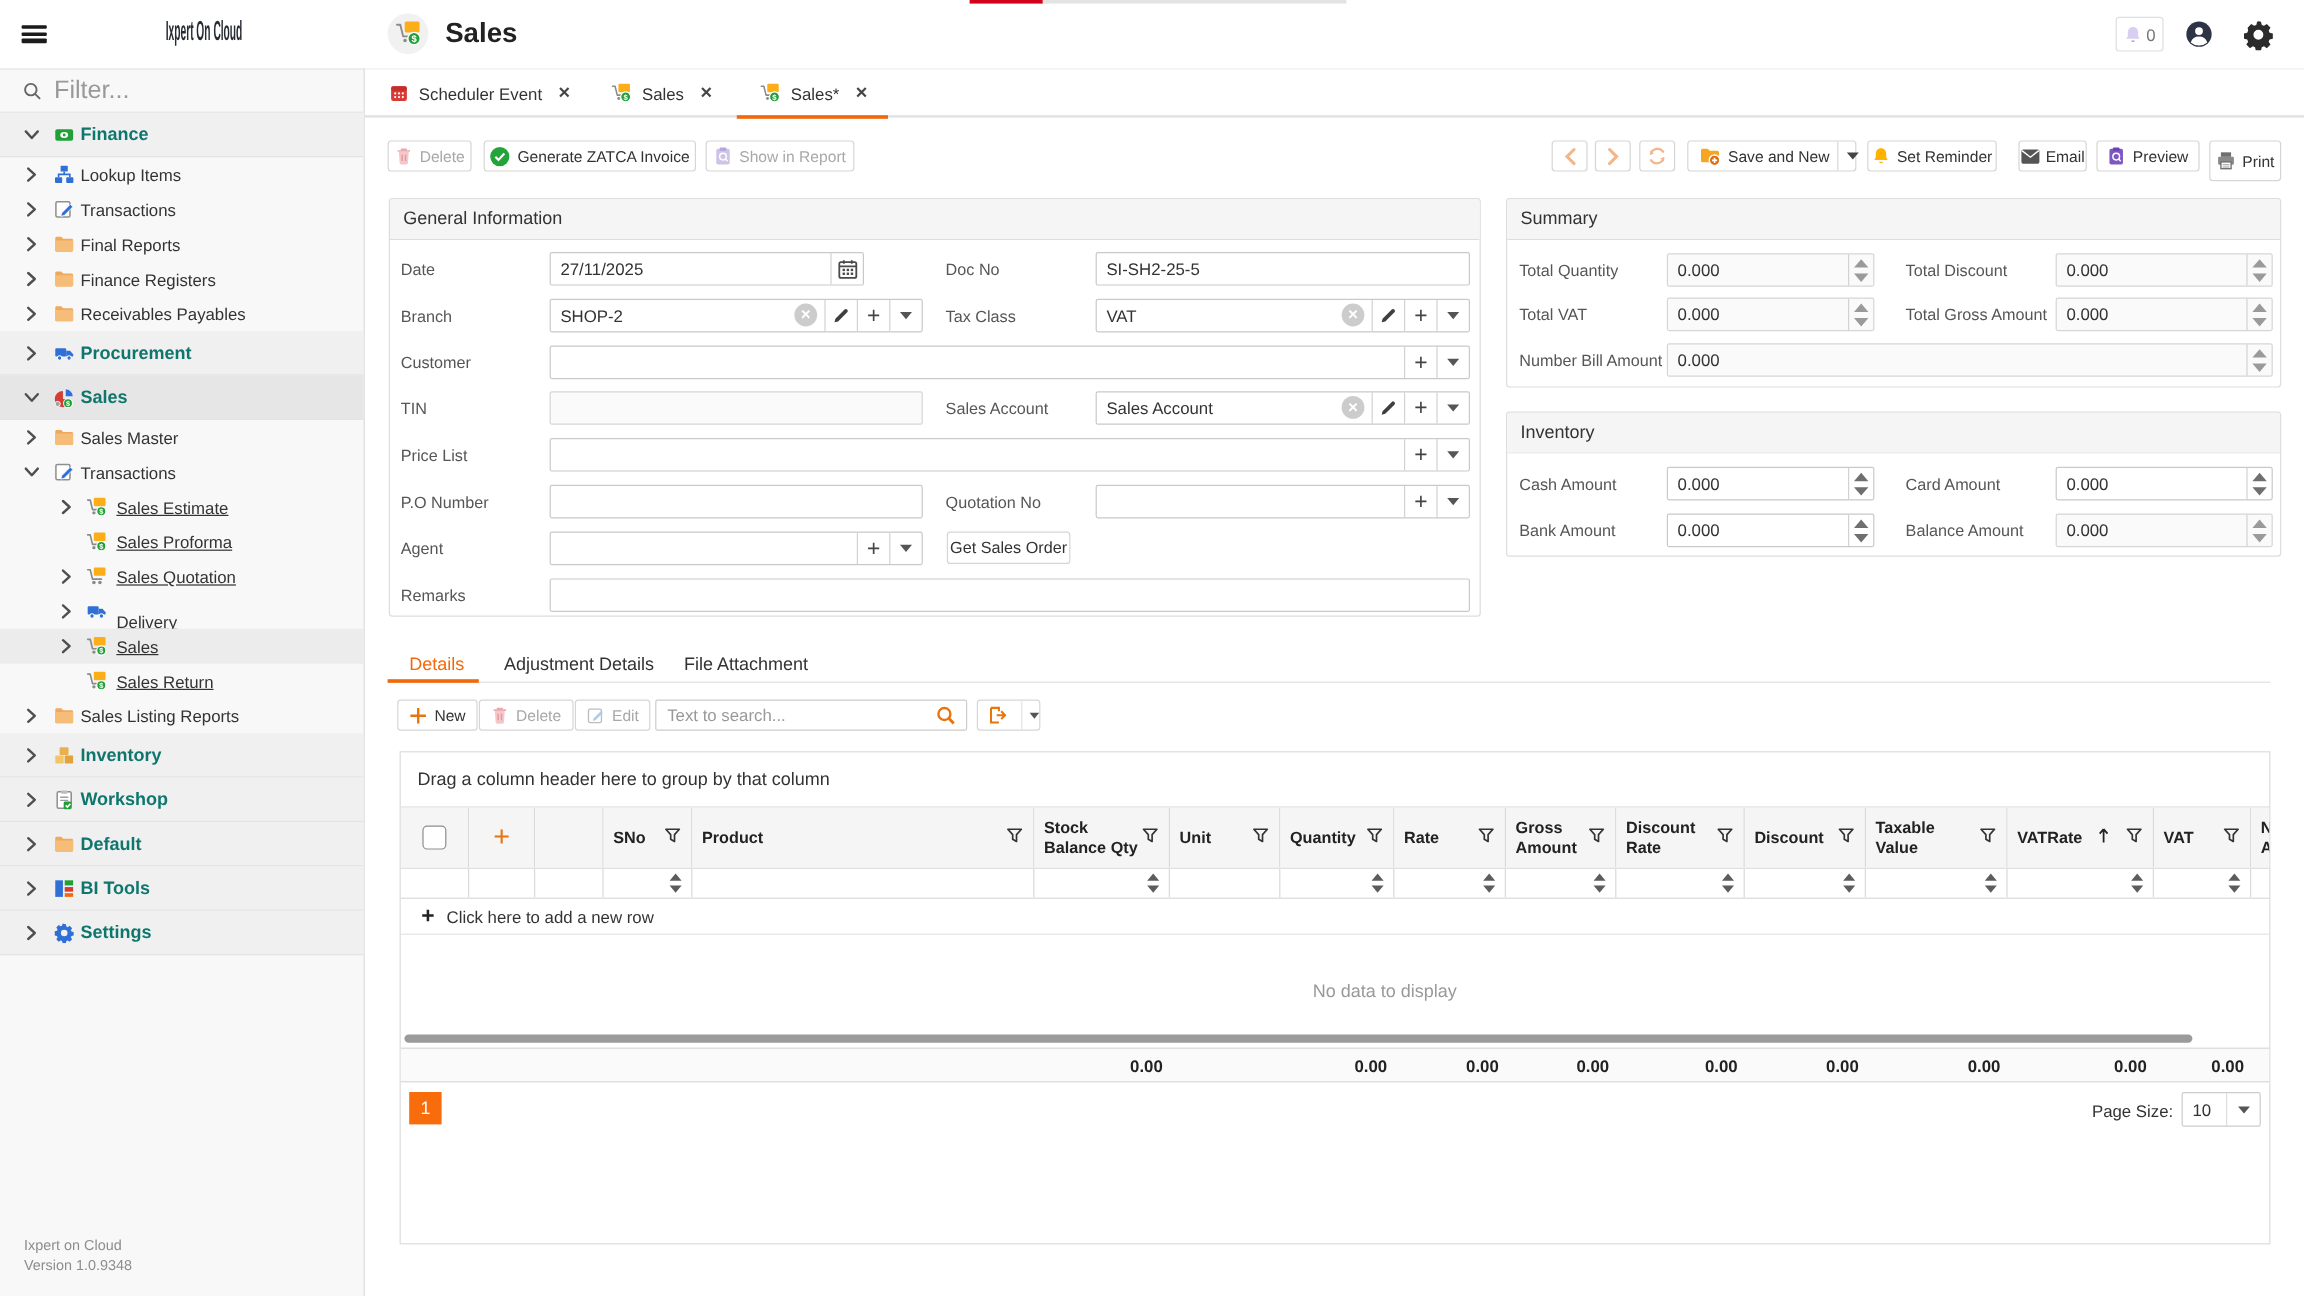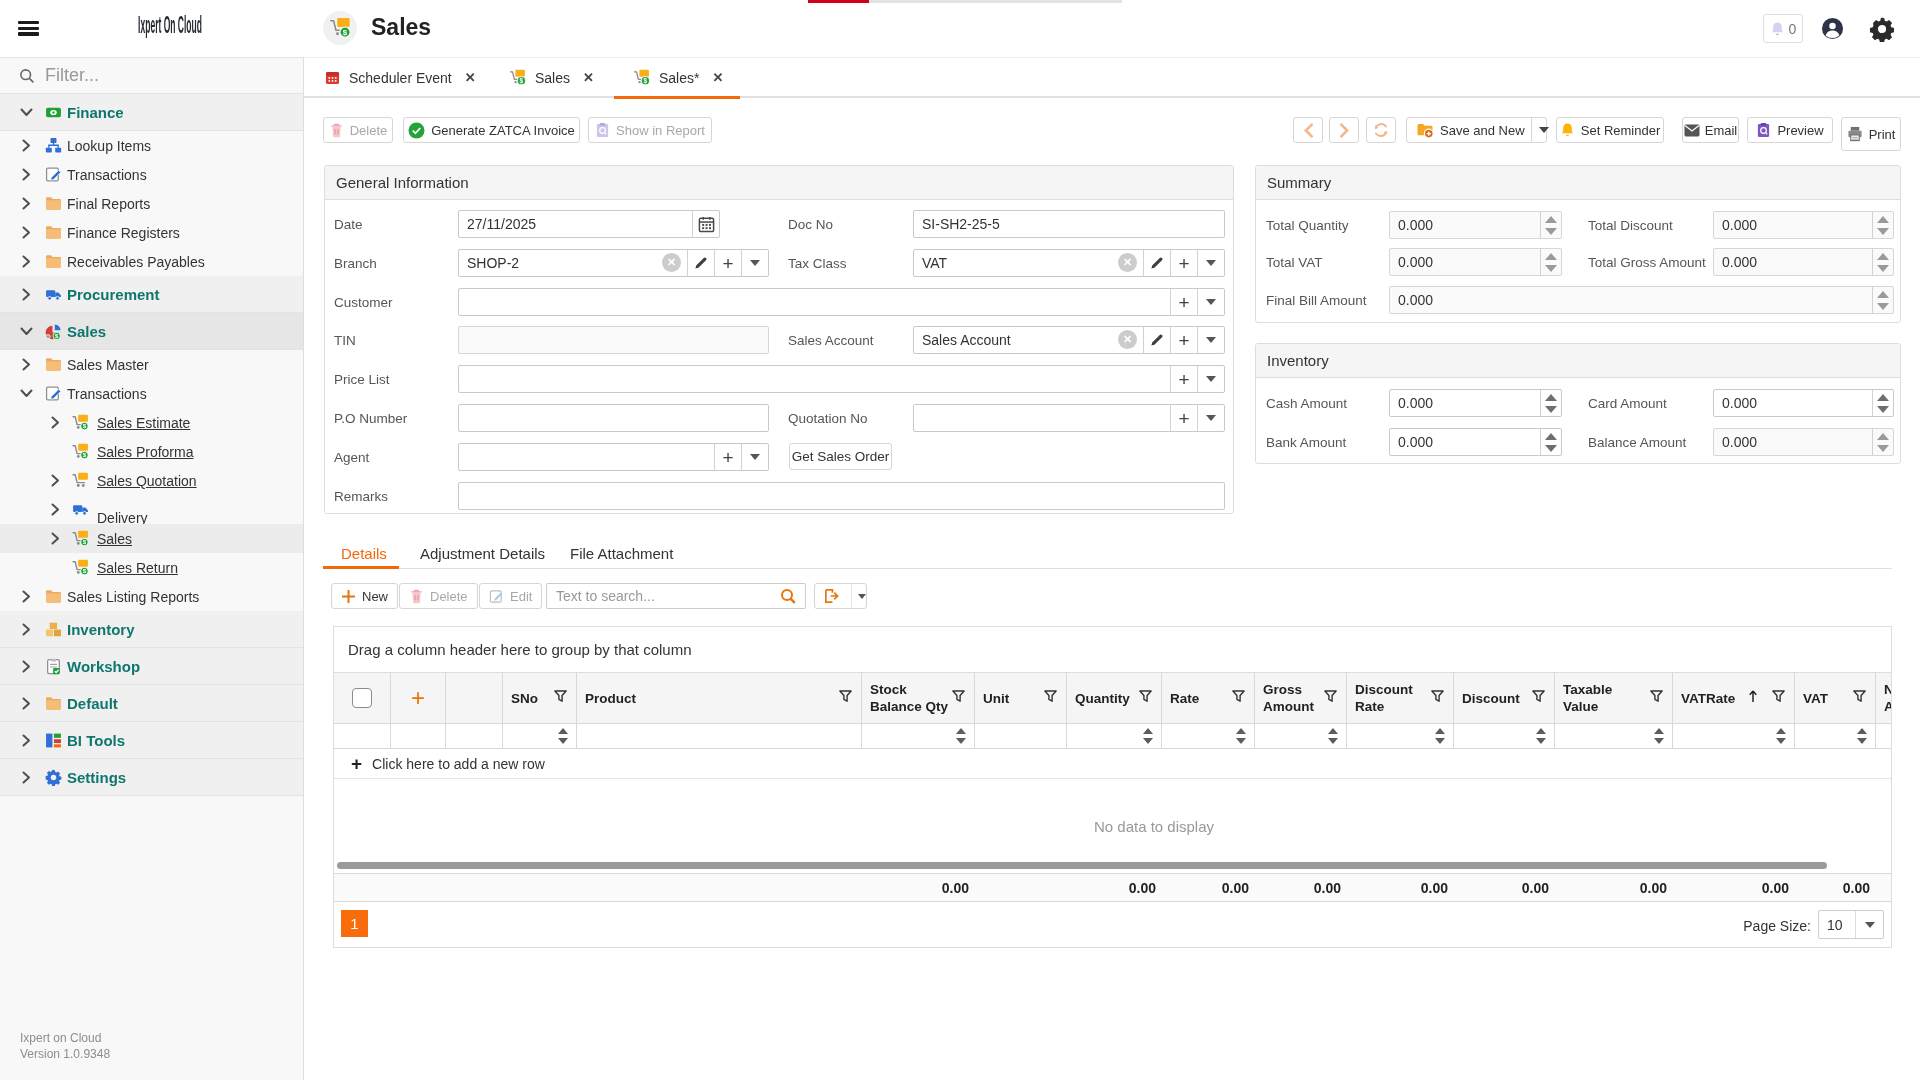--- a/index.html
+++ b/index.html
@@ -14,21 +14,21 @@
 
 #pgred{position:absolute;left:808px;top:0;width:61px;height:3px;background:#d0021b}
 #pggray{position:absolute;left:869px;top:0;width:253px;height:3px;background:#e3e3e3}
 
 #tabstrip{position:absolute;left:304px;top:57px;width:1616px;height:41px;border-top:1px solid #eee;border-bottom:2px solid #dfe1e5;background:#fff}
 .tab{position:absolute;top:0;height:39px;display:flex;align-items:center;gap:9px;font-size:14px;color:#333}
 .tabx{font-size:13px;color:#444;font-weight:bold;margin-left:4px}
 #tabul{position:absolute;left:310px;top:38px;width:126px;height:3px;background:#f2690b}
 
 #sbar{position:absolute;left:0;top:57px;width:304px;height:1023px;background:#f8f8f8;border-right:1px solid #ddd;border-top:1px solid #e4e4e4}
-#filter{height:36px;display:flex;align-items:center;border-bottom:1px solid #e4e4e4;color:#999;font-size:18px}
+#filter{height:36px;display:flex;align-items:center;border-bottom:1px solid #e4e4e4;color:#999;font-size:21px}
 .trow{display:flex;align-items:center;position:relative}
 .grp{height:37px;background:#f0f0f0;border-bottom:1px solid #e3e3e3;font-weight:bold;font-size:15px;color:#0f766e}
 .grp.sel{background:#e6e6e6}
 .itm{height:29px;font-size:14px;color:#333}
 .itm.sel{background:#ececec}
 .ic{width:17px;height:17px;display:inline-block;flex:none}
 #sbfoot{position:absolute;left:20px;bottom:18px;font-size:12px;color:#8d8d8d;line-height:16px}
 
 .btn{position:absolute;height:26px;border:1px solid #d6d6d6;border-radius:3px;background:#fff;display:flex;align-items:center;gap:6px;padding:0 9px;font-size:13px;color:#333;white-space:nowrap}
 .btn svg,.btn span{flex:none}
@@ -45,21 +45,21 @@
 .clr{width:19px;height:19px;border-radius:50%;background:#ccc;color:#fff;font-size:11px;font-weight:bold;display:flex;align-items:center;justify-content:center;position:absolute;right:6px;top:3px}
 .plus{font-size:19px;color:#444;font-weight:400;line-height:1}
 .caret{width:0;height:0;border-left:5px solid transparent;border-right:5px solid transparent;border-top:6px solid #555}
 .spin{width:21px;border-left:1px solid #d2d2d2;display:flex;flex-direction:column;align-items:center;justify-content:center;gap:5px;flex:none}
 .sup{width:0;height:0;border-left:6px solid transparent;border-right:6px solid transparent;border-bottom:7px solid #6f6f6f}
 .sdn{width:0;height:0;border-left:6px solid transparent;border-right:6px solid transparent;border-top:7px solid #6f6f6f}
 .spin.lite .sup{border-bottom-color:#9a9a9a}.spin.lite .sdn{border-top-color:#9a9a9a}
 
 .dtab{position:absolute;top:545px;font-size:15px;color:#333}
 
-#grid{position:absolute;left:333px;top:626px;width:1559px;height:322px;border:1px solid #ddd;background:#fff}
+#grid{position:absolute;left:333px;top:626px;width:1559px;height:411px;border:1px solid #ddd;background:#fff}
 #gdrag{height:46px;border-bottom:1px solid #ddd;display:flex;align-items:center;padding-left:14px;font-size:15px;color:#333}
 .grow{display:flex;overflow:hidden;width:1557px}
 .gc{flex:none;position:relative;border-right:1px solid #d9d9d9}
 .ghead .gc{background:#f5f5f5;border-right:1px solid #d9d9d9}
 .ghead{height:51px;border-bottom:1px solid #d9d9d9}
 .gfilt{height:25px;border-bottom:1px solid #d9d9d9}
 .hlbl{position:absolute;left:8px;top:50%;transform:translateY(-50%);font-weight:bold;font-size:13.5px;color:#222;line-height:17px;white-space:pre-line}
 .funnel{position:absolute;right:8px;top:50%;transform:translateY(-50%)}
 .fspin{position:absolute;right:8px;top:50%;transform:translateY(-50%);display:flex;flex-direction:column;gap:4px;align-items:center}
 .fspin .sup{border-left-width:5px;border-right-width:5px;border-bottom-width:6px;border-bottom-color:#5c5c5c}
@@ -663,21 +663,21 @@
     </div>
   </div>
 <div class="lbl" style="left:1588px;top:248px">Total Gross Amount</div>
 <div class="ed dis" style="left:1713px;top:248px;width:181px">
     <div class="tx">0.000</div>
     <div class="spin lite">
       <span class="sup"></span>
       <span class="sdn"></span>
     </div>
   </div>
-<div class="lbl" style="left:1266px;top:286px">Final Bill Amount</div>
+<div class="lbl" style="left:1266px;top:286px">Number Bill Amount</div>
 <div class="ed dis" style="left:1389px;top:286px;width:505px">
     <div class="tx">0.000</div>
     <div class="spin lite">
       <span class="sup"></span>
       <span class="sdn"></span>
     </div>
   </div>
 <div class="lbl" style="left:1266px;top:389px">Cash Amount</div>
 <div class="ed " style="left:1389px;top:389px;width:173px">
     <div class="tx">0.000</div>

